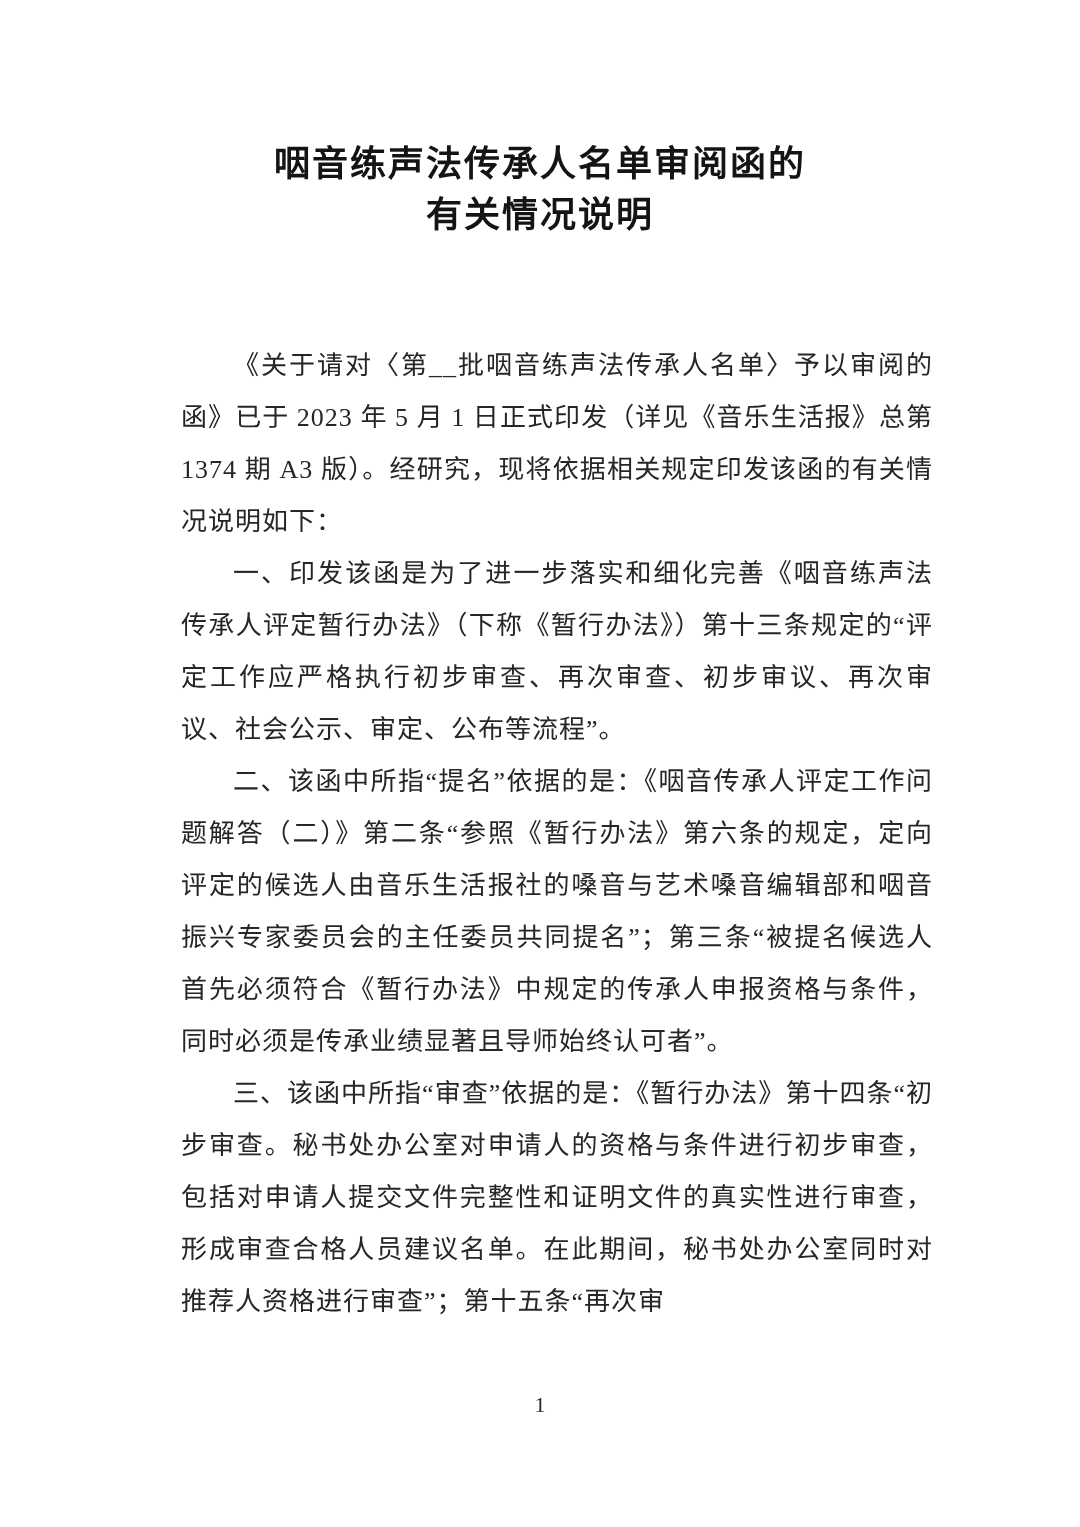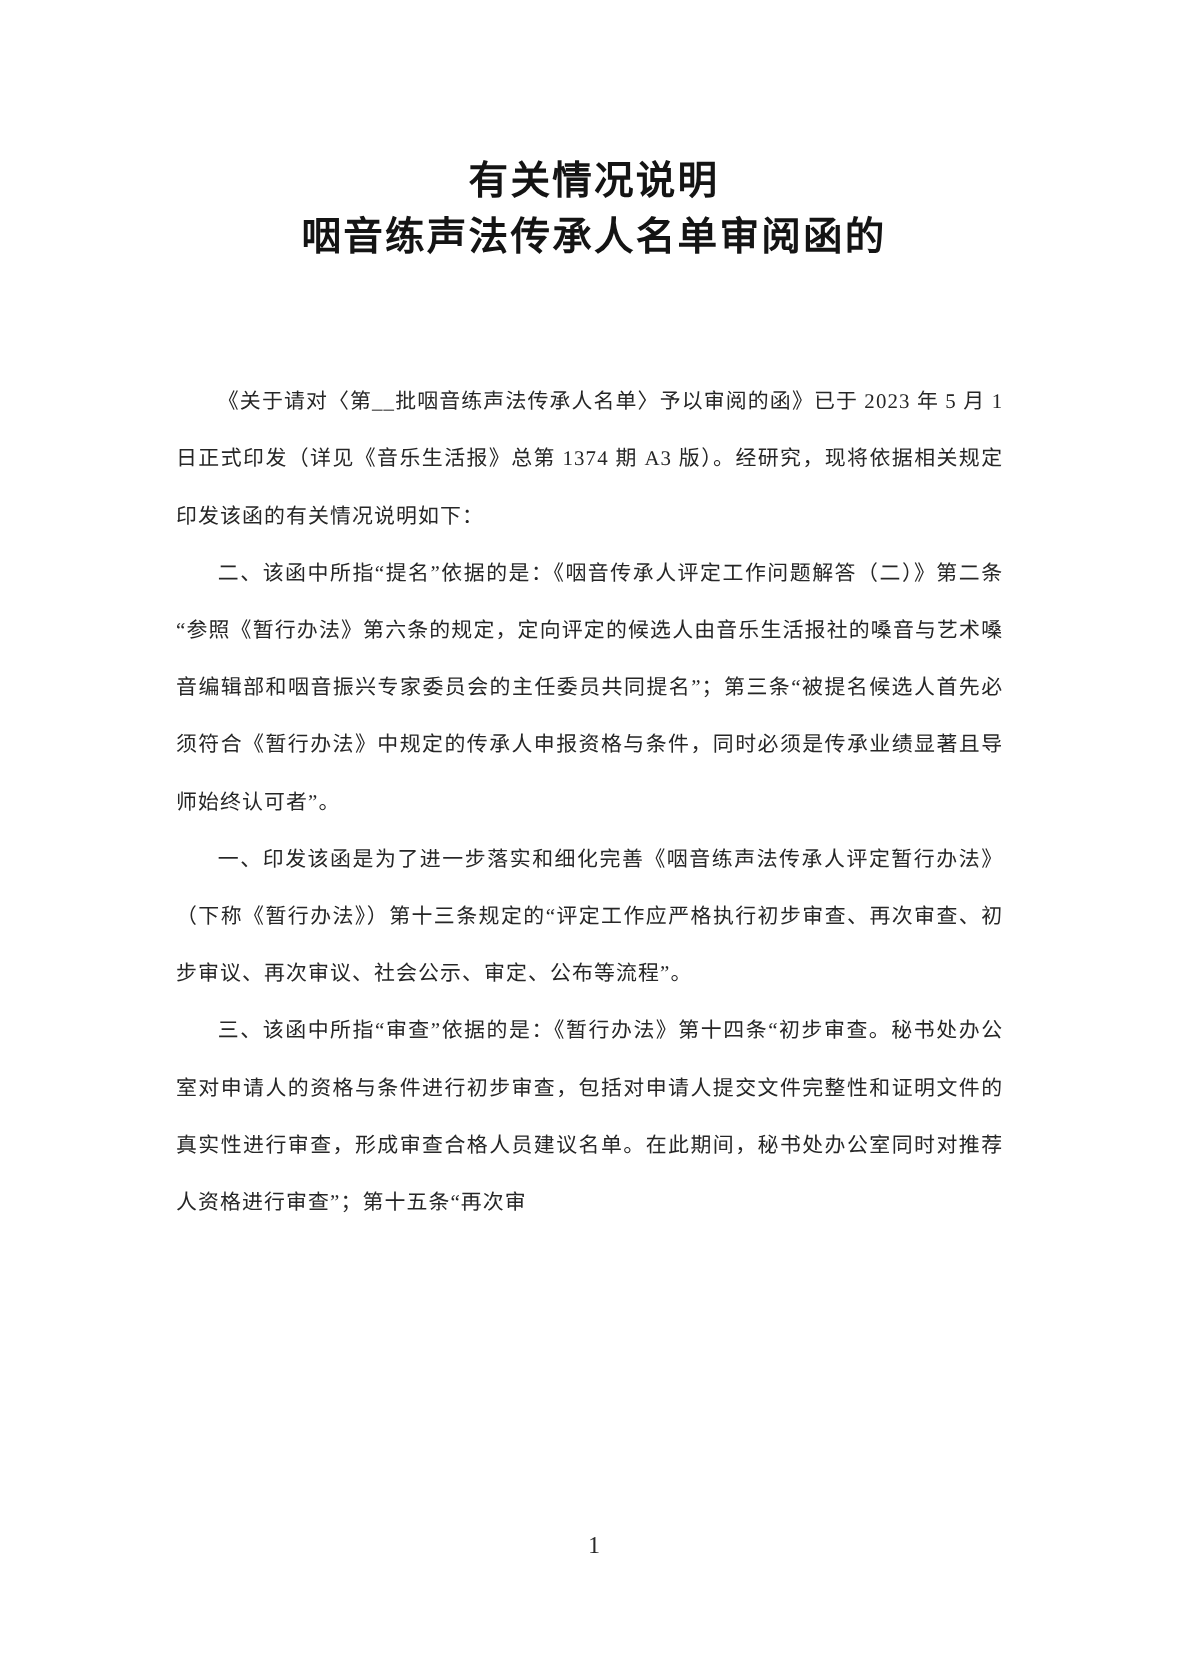--- a/index.html
+++ b/index.html
@@ -26,24 +26,24 @@
     font-family: "Liberation Sans", sans-serif;
     font-weight: 700;
     font-size: 36px;
     line-height: 51px;
     color: #141414;
     letter-spacing: 2px;
   }
   .doc-body {
     position: absolute;
     top: 340px;
-    left: 160px;
+    left: 181px;
     width: 752px;
     font-family: "Liberation Serif", serif;
-    font-size: 19px;
+    font-size: 26px;
     line-height: 52px;
     text-align: justify;
     text-justify: inter-ideograph;
     color: #262626;
     letter-spacing: 1px;
   }
   .para {
     margin: 0;
     padding: 0;
     text-indent: 2em;
@@ -58,28 +58,28 @@
     font-size: 22px;
     color: #2a2a2a;
   }
 </style>
 </head>
 <body>
 
 <div class="page">
 
   <header class="doc-title">
+    <div class="title-line">咽音练声法传承人名单审阅函的</div>
     <div class="title-line">有关情况说明</div>
-    <div class="title-line">咽音练声法传承人名单审阅函的</div>
   </header>
 
   <main class="doc-body">
     <p class="para">《关于请对〈第__批咽音练声法传承人名单〉予以审阅的函》已于 2023 年 5 月 1 日正式印发（详见《音乐生活报》总第 1374 期 A3 版）。经研究，现将依据相关规定印发该函的有关情况说明如下：</p>
+    <p class="para">一、印发该函是为了进一步落实和细化完善《咽音练声法传承人评定暂行办法》（下称《暂行办法》）第十三条规定的“评定工作应严格执行初步审查、再次审查、初步审议、再次审议、社会公示、审定、公布等流程”。</p>
     <p class="para">二、该函中所指“提名”依据的是：《咽音传承人评定工作问题解答（二）》第二条“参照《暂行办法》第六条的规定，定向评定的候选人由音乐生活报社的嗓音与艺术嗓音编辑部和咽音振兴专家委员会的主任委员共同提名”；第三条“被提名候选人首先必须符合《暂行办法》中规定的传承人申报资格与条件，同时必须是传承业绩显著且导师始终认可者”。</p>
-    <p class="para">一、印发该函是为了进一步落实和细化完善《咽音练声法传承人评定暂行办法》（下称《暂行办法》）第十三条规定的“评定工作应严格执行初步审查、再次审查、初步审议、再次审议、社会公示、审定、公布等流程”。</p>
     <p class="para">三、该函中所指“审查”依据的是：《暂行办法》第十四条“初步审查。秘书处办公室对申请人的资格与条件进行初步审查，包括对申请人提交文件完整性和证明文件的真实性进行审查，形成审查合格人员建议名单。在此期间，秘书处办公室同时对推荐人资格进行审查”；第十五条“再次审</p>
   </main>
 
   <footer class="page-footer">
     <span class="page-number">1</span>
   </footer>
 
 </div>
 
 </body></html>

